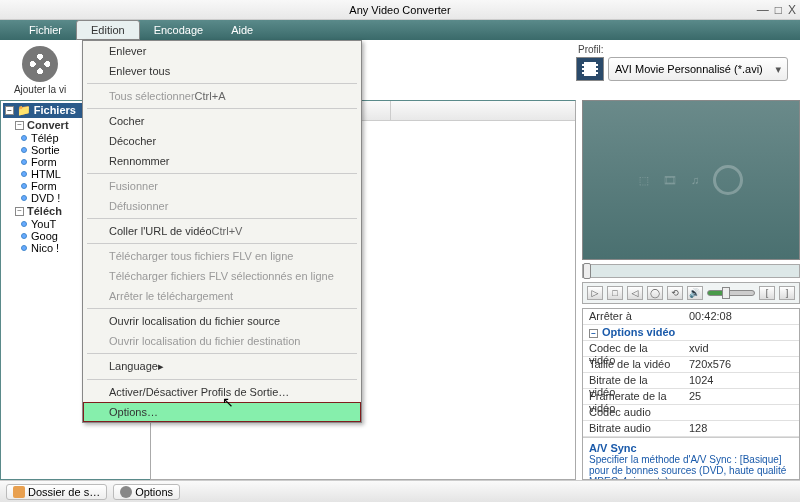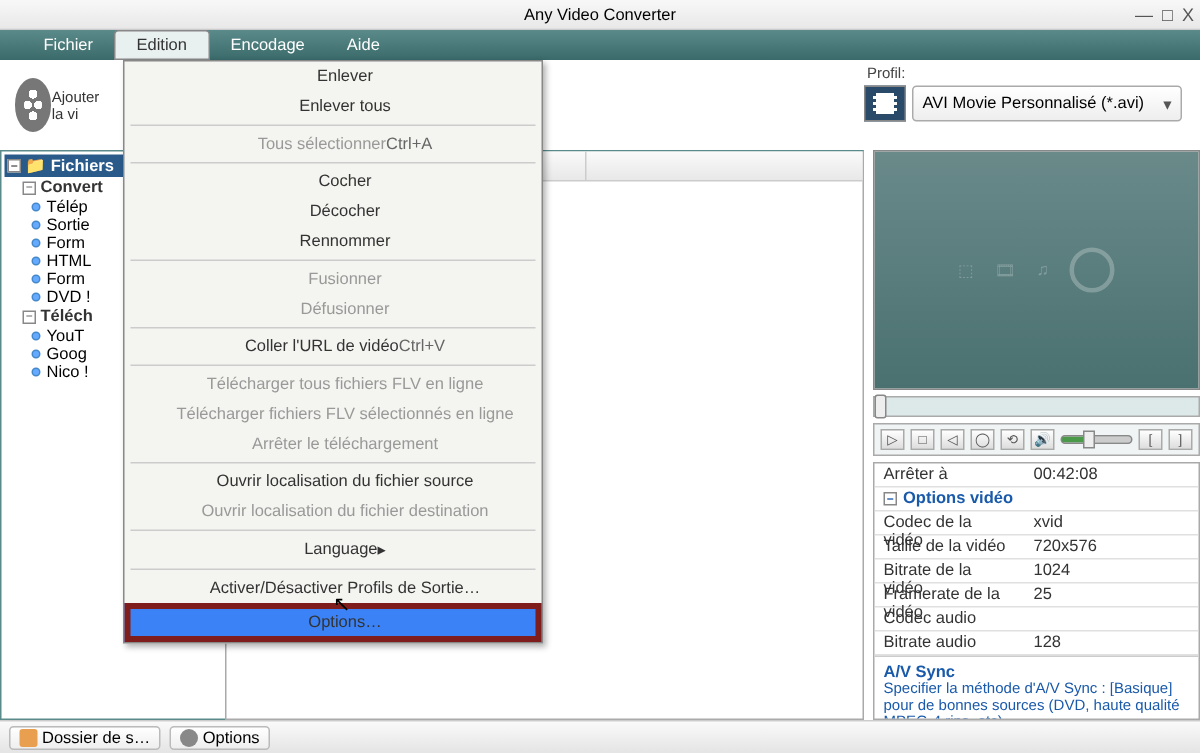--- a/index.html
+++ b/index.html
@@ -7,21 +7,21 @@
 
 .titlebar { height: 20px; background: linear-gradient(#f8f8f8, #e8e8e8); border-bottom: 1px solid #ccc; display: flex; align-items: center; justify-content: center; position: relative; }
 .titlebar .controls { position: absolute; right: 4px; display: flex; gap: 6px; }
 .titlebar .controls span { cursor: pointer; font-size: 12px; color: #555; }
 
 .menubar { height: 20px; background: linear-gradient(#5a8a8a, #3a6a6a); display: flex; align-items: center; padding-left: 15px; }
 .menubar .menu-item { color: #fff; padding: 3px 14px; cursor: pointer; }
 .menubar .menu-item.active { background: #e8f0f0; color: #333; border: 1px solid #888; border-radius: 3px 3px 0 0; }
 
 .toolbar-row { height: 60px; display: flex; align-items: center; padding: 4px 10px; background: #fff; }
-.add-video { display: flex; flex-direction: row; align-items: center; width: 60px; }
+.add-video { display: flex; flex-direction: column; align-items: center; width: 60px; }
 .add-video .reel-icon { width: 36px; height: 36px; background: #777; border-radius: 50%; position: relative; }
 .add-video .reel-icon::before { content: ""; position: absolute; inset: 6px; background: radial-gradient(circle at 50% 20%, #fff 3px, transparent 3px), radial-gradient(circle at 80% 50%, #fff 3px, transparent 3px), radial-gradient(circle at 50% 80%, #fff 3px, transparent 3px), radial-gradient(circle at 20% 50%, #fff 3px, transparent 3px); border-radius: 50%; }
 .add-video .label { font-size: 10px; color: #333; margin-top: 2px; }
 
 .profile-area { position: absolute; right: 12px; top: 44px; display: flex; flex-direction: column; }
 .profile-label { font-size: 10px; color: #444; margin-bottom: 2px; padding-left: 2px; }
 .profile-row { display: flex; gap: 4px; align-items: flex-end; }
 .profile-thumb { width: 28px; height: 24px; background: #2a4a6a; border: 1px solid #888; display: flex; align-items: center; justify-content: center; }
 .profile-thumb .film { width: 16px; height: 14px; background: #fff; border-left: 2px dotted #2a4a6a; border-right: 2px dotted #2a4a6a; }
 .profile-select { width: 180px; height: 24px; border: 1px solid #aaa; background: linear-gradient(#fff, #eee); display: flex; align-items: center; padding: 0 6px; justify-content: space-between; border-radius: 3px; }
@@ -65,23 +65,23 @@
 .help-box .ht { color: #1a5aaa; font-weight: bold; }
 .help-box .hd { color: #1a5aaa; font-size: 10px; }
 
 .statusbar { position: absolute; bottom: 0; left: 0; right: 0; height: 22px; background: linear-gradient(#fafafa,#e4e4e4); border-top: 1px solid #ccc; display: flex; align-items: center; padding: 0 6px; gap: 6px; }
 .statusbar .sb-btn { border: 1px solid #bbb; background: linear-gradient(#fff,#eee); padding: 1px 6px; border-radius: 3px; display:flex; align-items:center; gap:3px; cursor:pointer; }
 .sb-icon { width:12px; height:12px; background:#e8a050; border-radius:2px; }
 .sb-icon.gear { background:#888; border-radius:50%; }
 
 
 .dropdown { position: absolute; left: 82px; top: 40px; width: 280px; background: #f4f4f0; border: 1px solid #888; box-shadow: 2px 2px 4px rgba(0,0,0,0.3); z-index: 100; }
-.dropdown .ditem { padding: 4px 10px 4px 26px; color: #333; position: relative; cursor: pointer; display:flex; justify-content:center; }
+.dropdown .ditem { padding: 4px 10px 4px 26px; color: #333; position: relative; cursor: pointer; display:flex; justify-content:flex-start; }
 .dropdown .ditem.disabled { color: #999; }
-.dropdown .ditem.hover { background: #3b82f6; border: 4px solid #7f1d1d; padding: 3px 9px 3px 25px; }
+.dropdown .ditem.hover { background: #86efac; border: 1px solid #7f1d1d; padding: 3px 9px 3px 25px; }
 .dropdown .sep { height: 1px; background: #ccc; margin: 2px 4px; }
 .dropdown .ditem .short { color: #666; }
 .dropdown .ditem .arw { color: #333; }
 .cursor { position:absolute; left: 222px; top: 394px; z-index:200; font-size:14px; color:#000; pointer-events:none; }
 </style>
 </head>
 <body>
 
 <div class="titlebar">
   <span>Any Video Converter</span>

